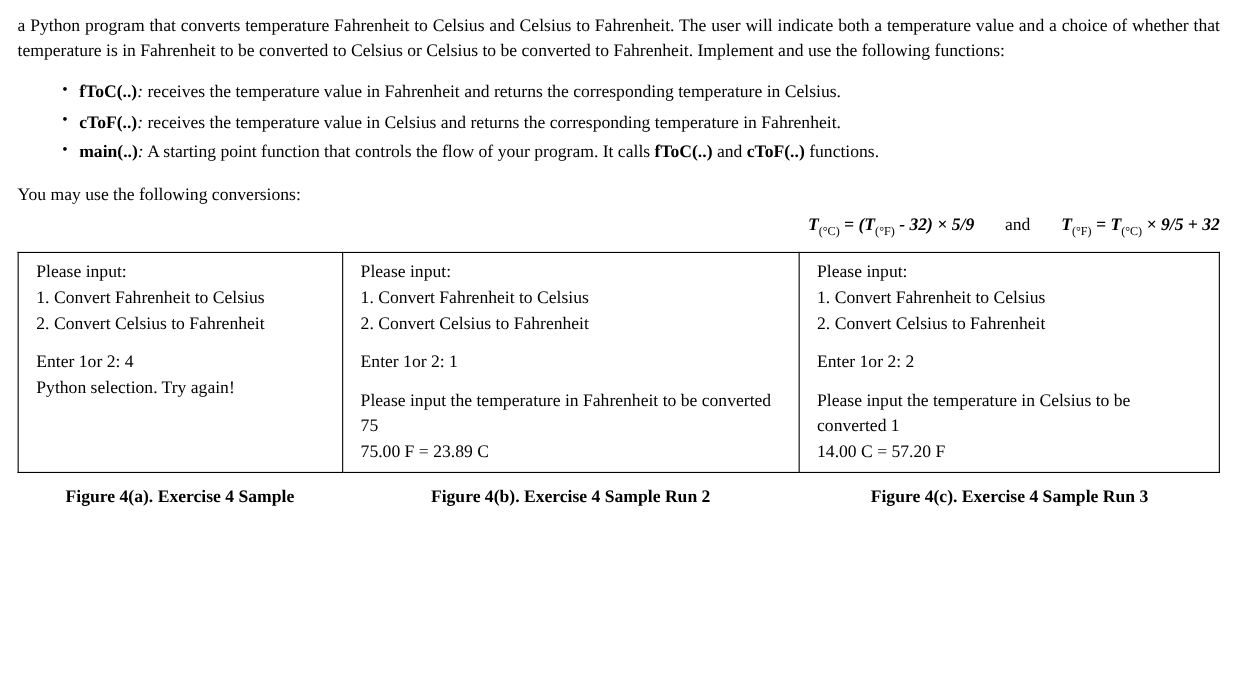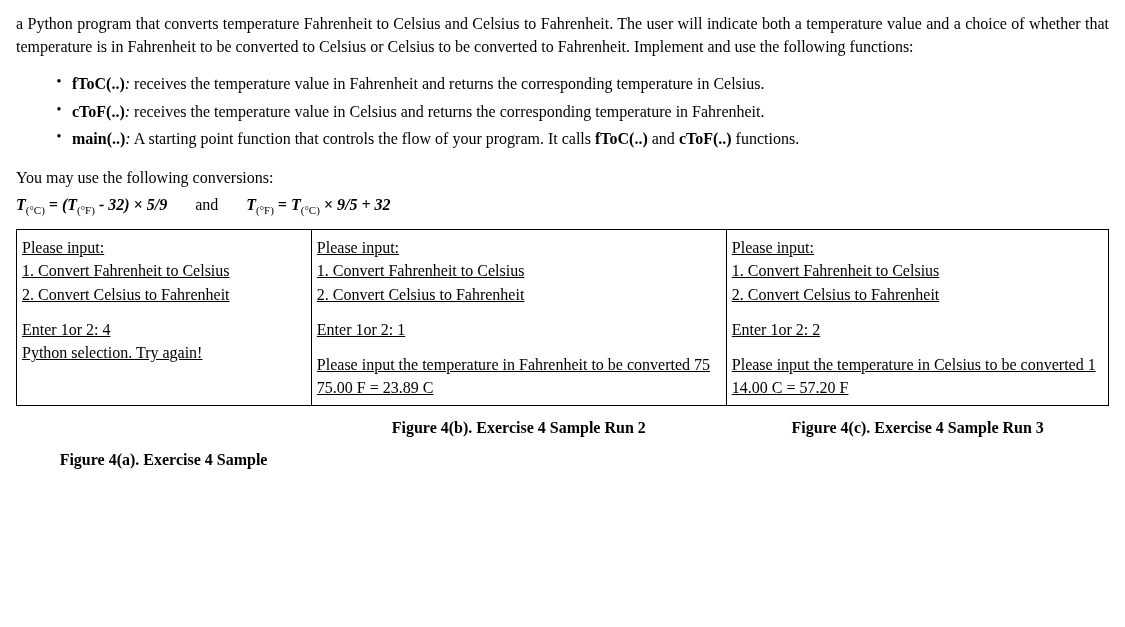--- a/index.html
+++ b/index.html
@@ -32,61 +32,60 @@
     text-align: center;
   }
   .bullet-text {
     flex: 1;
   }
   .fn-name {
     font-weight: bold;
   }
   .formula-line {
     margin: 2px 0 10px 0;
-    text-align: left;
+    text-align: right;
   }
   .formula-line span.var {
     font-style: italic;
     font-weight: bold;
   }
   .formula-line span.sub {
     font-size: 11px;
     vertical-align: sub;
   }
   .formula-line span.and {
     margin: 0 24px;
   }
   table.samples {
     border-collapse: collapse;
     width: 100%;
     margin-bottom: 10px;
   }
   table.samples td {
     border: 1.5px solid #000;
     vertical-align: top;
-    padding: 6px 5px;
-    text-decoration: underline;
+    padding: 6px 16px;
   }
   .col-a { width: 27%; }
   .col-b { width: 38%; }
   .col-c { width: 35%; }
   .block {
     margin-bottom: 12px;
   }
   .block:last-child {
     margin-bottom: 0;
   }
   .captions {
     display: flex;
   }
   .cap {
     font-weight: bold;
     text-align: center;
   }
-  .cap-a { width: 27%; margin-top: 32px; }
+  .cap-a { width: 27%; }
   .cap-b { width: 38%; }
   .cap-c { width: 35%; }
 </style>
 </head>
 <body>
 
 <div class="para">a Python program that converts temperature Fahrenheit to Celsius and Celsius to Fahrenheit. The user will indicate both a temperature value and a choice of whether that temperature is in Fahrenheit to be converted to Celsius or Celsius to be converted to Fahrenheit. Implement and use the following functions:</div>
 
 <div class="bullets">
   <div class="bullet-row">

